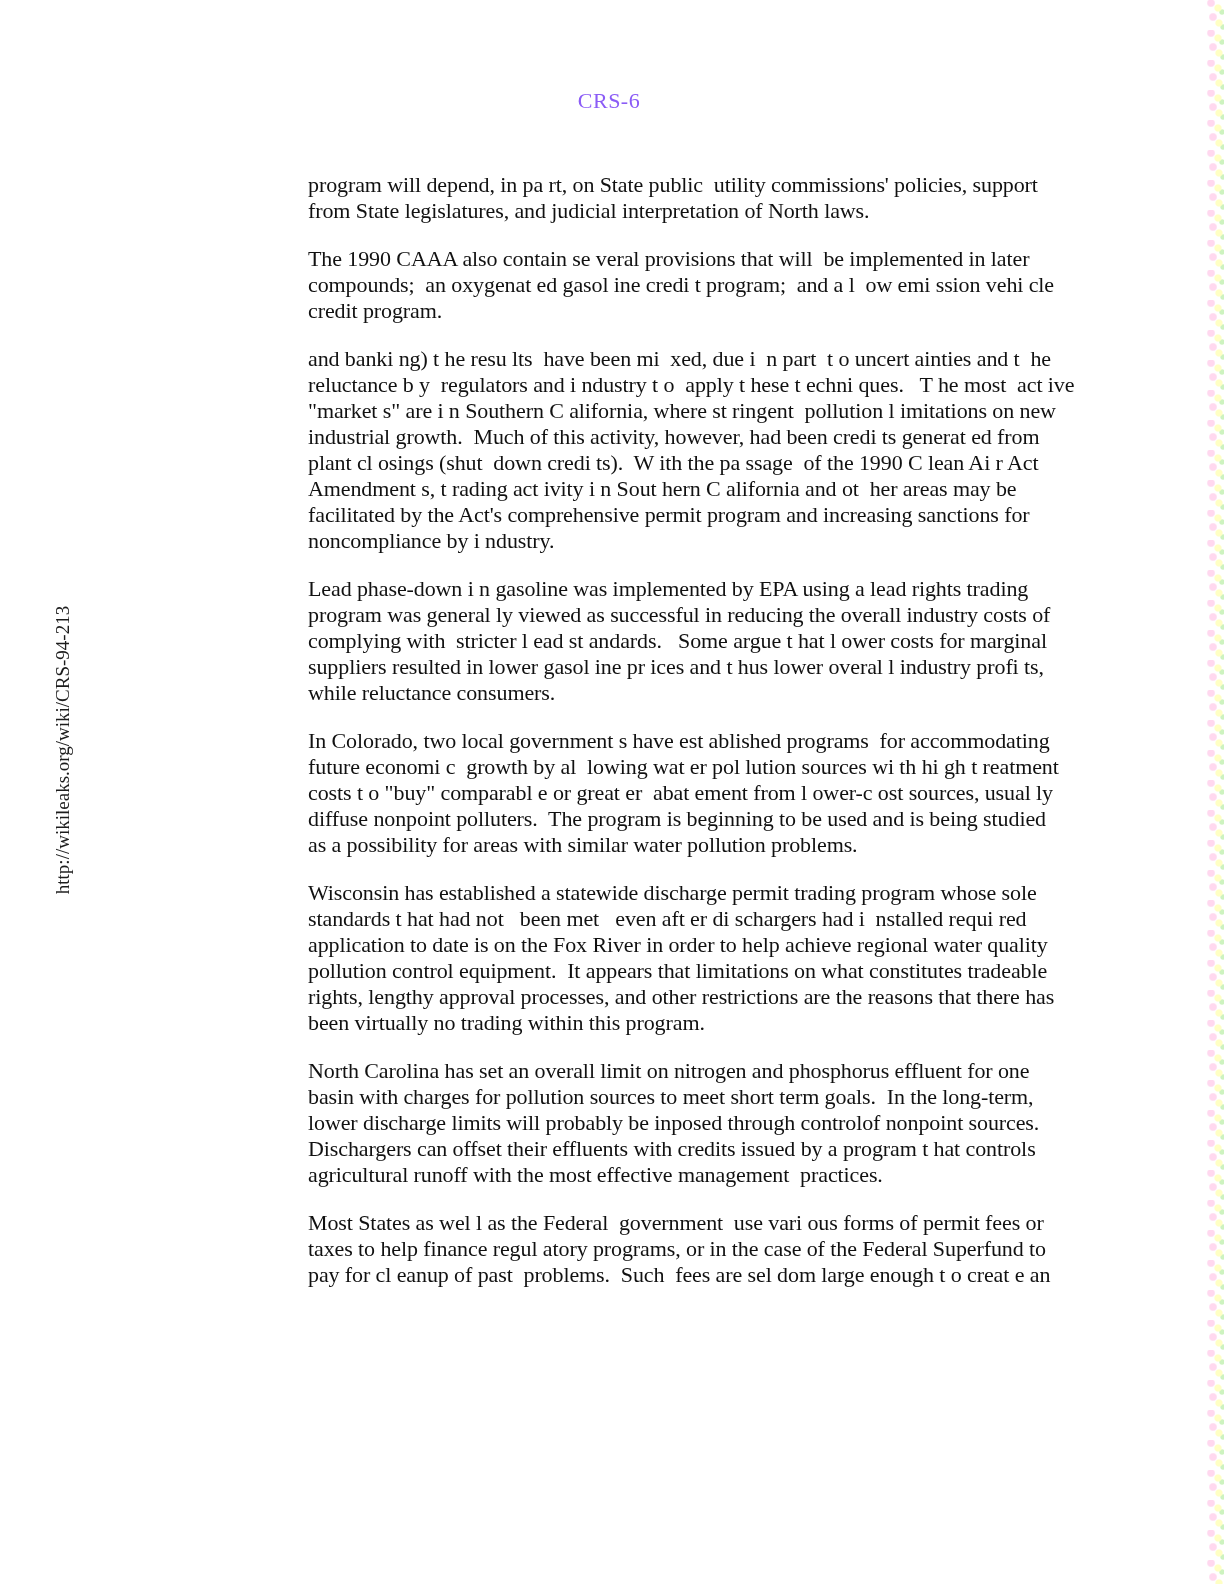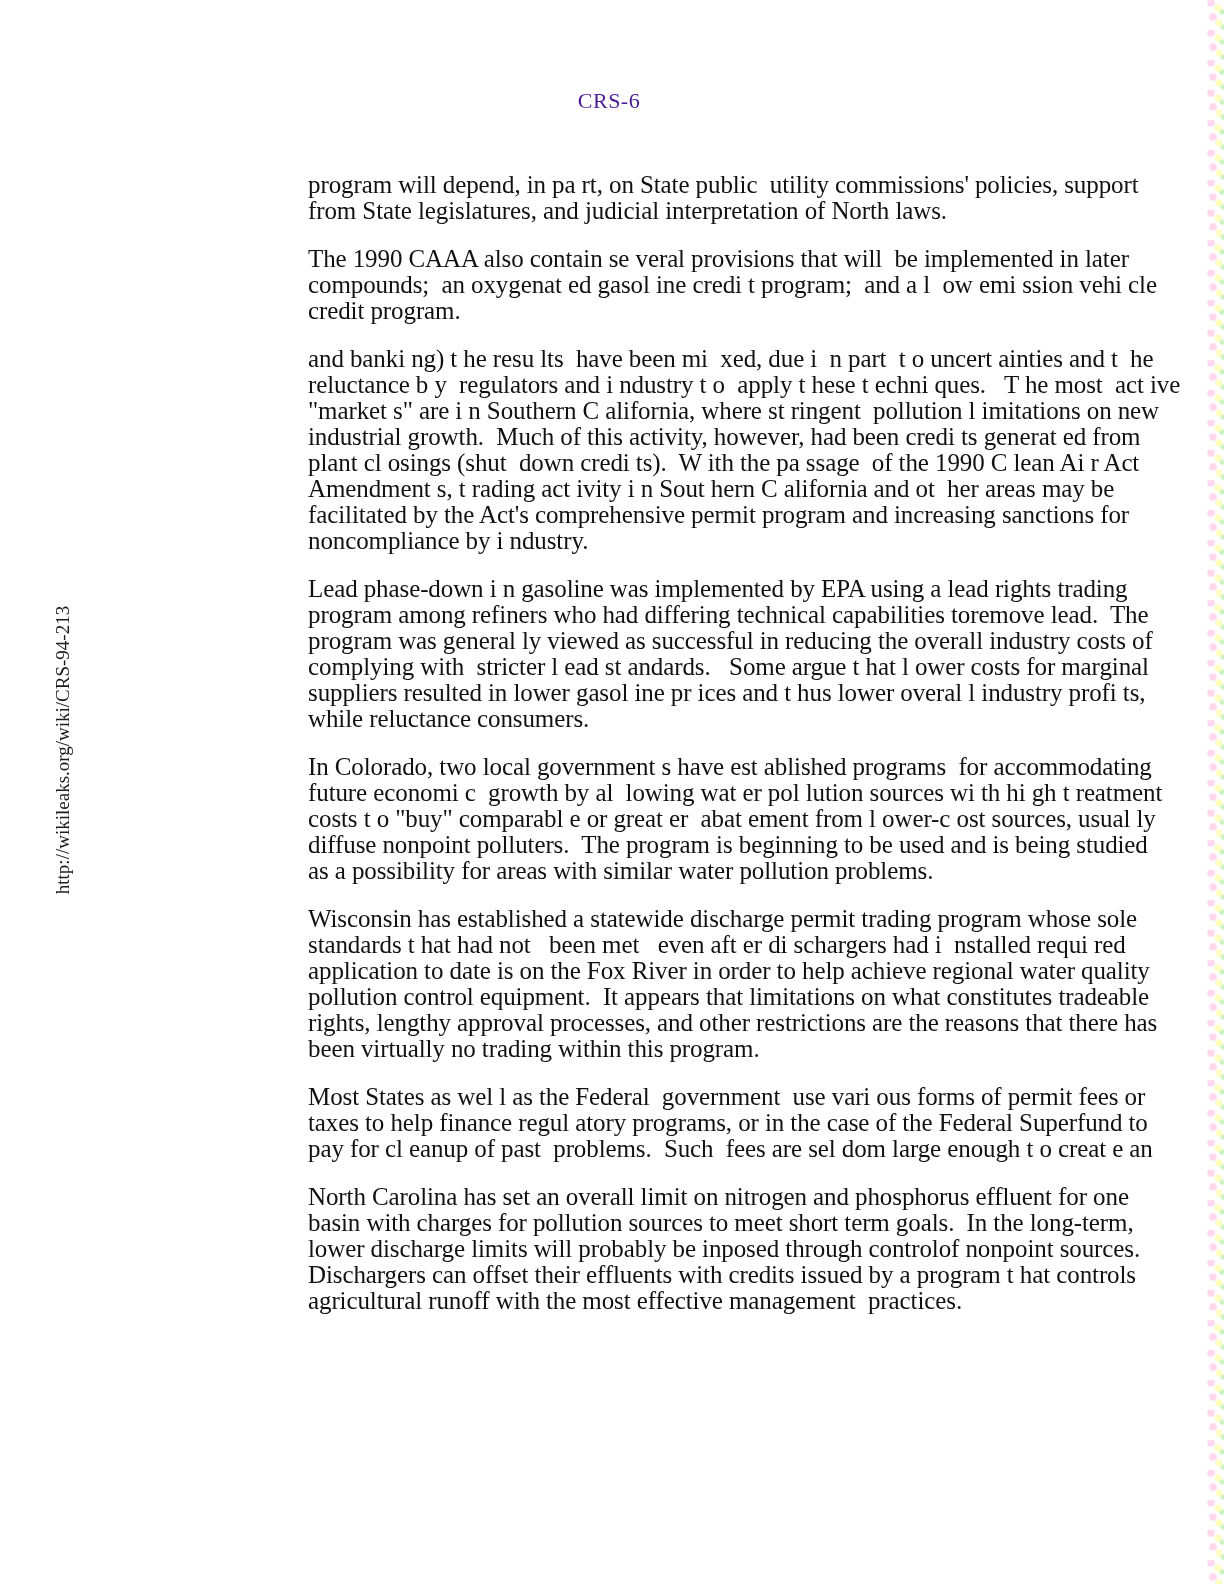--- a/index.html
+++ b/index.html
@@ -13,21 +13,21 @@
     color: #111111;
   }
   .page-header {
     position: absolute;
     top: 88px;
     left: 0;
     width: 1218px;
     text-align: center;
     font-size: 22px;
     letter-spacing: 0.5px;
-    color: #4c1d95;
+    color: #8b5cf6;
   }
   .watermark {
     position: absolute;
     left: -117px;
     top: 738px;
     width: 360px;
     height: 24px;
     transform: rotate(-90deg);
     font-size: 19px;
     line-height: 24px;
@@ -37,21 +37,21 @@
   }
   .text-block {
     position: absolute;
     left: 308px;
     top: 172px;
     width: 712px;
   }
   .paragraph { margin: 0 0 22px 0; }
   .text-line {
     white-space: pre;
-    font-size: 25px;
+    font-size: 22px;
     line-height: 26px;
     letter-spacing: -0.1px;
   }
   .edge-pattern {
     position: absolute;
     top: 0;
     right: 0;
     width: 18px;
     height: 1584px;
     background-image:
@@ -87,21 +87,20 @@
       <div class="text-line">reluctance b y  regulators and i ndustry t o  apply t hese t echni ques.   T he most  act ive</div>
       <div class="text-line">"market s" are i n Southern C alifornia, where st ringent  pollution l imitations on new</div>
       <div class="text-line">industrial growth.  Much of this activity, however, had been credi ts generat ed from</div>
       <div class="text-line">plant cl osings (shut  down credi ts).  W ith the pa ssage  of the 1990 C lean Ai r Act</div>
       <div class="text-line">Amendment s, t rading act ivity i n Sout hern C alifornia and ot  her areas may be</div>
       <div class="text-line">facilitated by the Act's comprehensive permit program and increasing sanctions for</div>
       <div class="text-line">noncompliance by i ndustry.</div>
     </div>
     <div class="paragraph">
       <div class="text-line">Lead phase-down i n gasoline was implemented by EPA using a lead rights trading</div>
-      <div class="text-line">program among refiners who had differing technical capabilities toremove lead.  The</div>
       <div class="text-line">program was general ly viewed as successful in reducing the overall industry costs of</div>
       <div class="text-line">complying with  stricter l ead st andards.   Some argue t hat l ower costs for marginal</div>
       <div class="text-line">suppliers resulted in lower gasol ine pr ices and t hus lower overal l industry profi ts,</div>
       <div class="text-line">while reluctance consumers.</div>
     </div>
     <div class="paragraph">
       <div class="text-line">In Colorado, two local government s have est ablished programs  for accommodating</div>
       <div class="text-line">future economi c  growth by al  lowing wat er pol lution sources wi th hi gh t reatment</div>
       <div class="text-line">costs t o "buy" comparabl e or great er  abat ement from l ower-c ost sources, usual ly</div>
       <div class="text-line">diffuse nonpoint polluters.  The program is beginning to be used and is being studied</div>
@@ -109,26 +108,26 @@
     </div>
     <div class="paragraph">
       <div class="text-line">Wisconsin has established a statewide discharge permit trading program whose sole</div>
       <div class="text-line">standards t hat had not   been met   even aft er di schargers had i  nstalled requi red</div>
       <div class="text-line">application to date is on the Fox River in order to help achieve regional water quality</div>
       <div class="text-line">pollution control equipment.  It appears that limitations on what constitutes tradeable</div>
       <div class="text-line">rights, lengthy approval processes, and other restrictions are the reasons that there has</div>
       <div class="text-line">been virtually no trading within this program.</div>
     </div>
     <div class="paragraph">
-      <div class="text-line">Most States as wel l as the Federal  government  use vari ous forms of permit fees or</div>
-      <div class="text-line">taxes to help finance regul atory programs, or in the case of the Federal Superfund to</div>
-      <div class="text-line">pay for cl eanup of past  problems.  Such  fees are sel dom large enough t o creat e an</div>
-    </div>
-    <div class="paragraph">
       <div class="text-line">North Carolina has set an overall limit on nitrogen and phosphorus effluent for one</div>
       <div class="text-line">basin with charges for pollution sources to meet short term goals.  In the long-term,</div>
       <div class="text-line">lower discharge limits will probably be inposed through controlof nonpoint sources.</div>
       <div class="text-line">Dischargers can offset their effluents with credits issued by a program t hat controls</div>
       <div class="text-line">agricultural runoff with the most effective management  practices.</div>
     </div>
+    <div class="paragraph">
+      <div class="text-line">Most States as wel l as the Federal  government  use vari ous forms of permit fees or</div>
+      <div class="text-line">taxes to help finance regul atory programs, or in the case of the Federal Superfund to</div>
+      <div class="text-line">pay for cl eanup of past  problems.  Such  fees are sel dom large enough t o creat e an</div>
+    </div>
   </div>
 
 <div class="edge-pattern"></div>
 
 </body></html>

